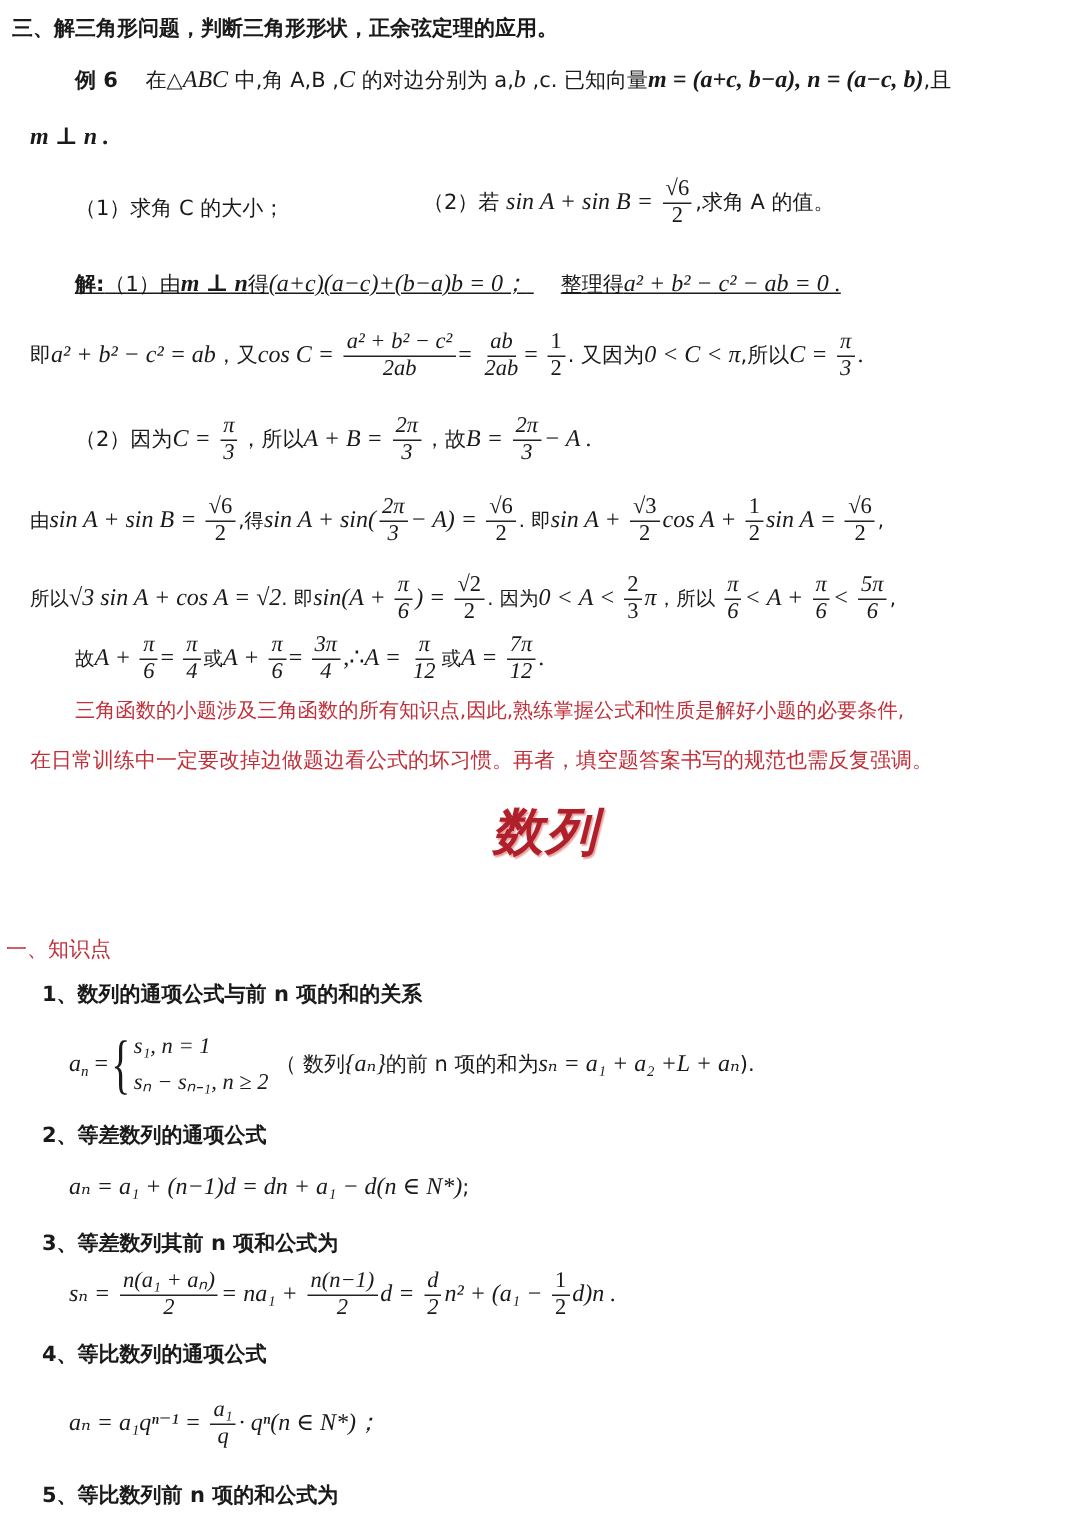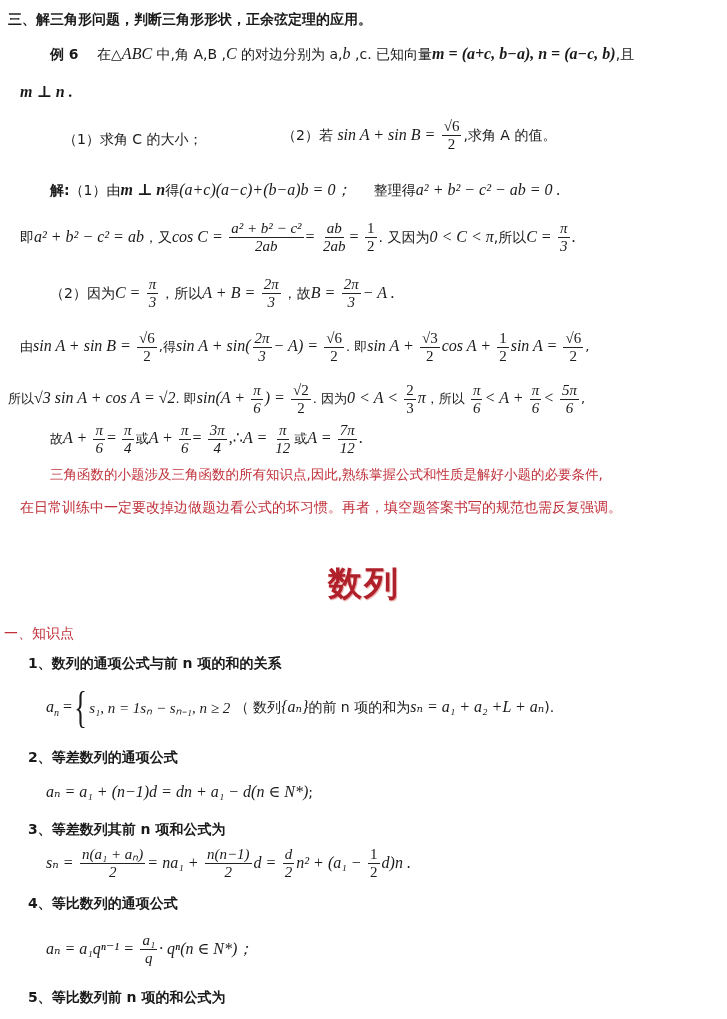--- a/index.html
+++ b/index.html
@@ -11,45 +11,45 @@
   .m { font-family: "Liberation Serif", "DejaVu Serif", serif; font-style: italic; font-size: 16px; }
   .rm { font-family: "Liberation Serif", "DejaVu Serif", serif; font-style: normal; font-size: 16px; }
   .b { font-weight: bold; }
   .frac { display: inline-flex; flex-direction: column; align-items: center; vertical-align: middle; margin: 0 2px;
           font-family: "Liberation Serif", serif; font-size: 15px; line-height: 1.15; }
   .frac .num { border-bottom: 1px solid #222; padding: 0 2px; }
   .frac .den { padding: 0 2px; }
   .red { color: #c0303a; }
   .title { color: #b0202a; font-size: 34px; font-weight: bold; letter-spacing: 2px; text-shadow: 1px 1px 1px #e8a0a0; }
   .brace { display: inline-block; vertical-align: middle; font-size: 44px; font-family: "Liberation Serif", serif; transform: scaleX(0.6); margin: 0 -2px; }
-  .cases { display: inline-flex; flex-direction: row; vertical-align: middle; font-family: "Liberation Serif", serif; font-style: italic; font-size: 15px; line-height: 1.6; }
+  .cases { display: inline-flex; flex-direction: column; vertical-align: middle; font-family: "Liberation Serif", serif; font-style: italic; font-size: 15px; line-height: 1.6; }
   sup, sub { font-size: 10px; }
 </style>
 </head>
 <body>
 
 <div class="line b" style="left:8px; top:12px; font-size:14px;">三、解三角形问题，判断三角形形状，正余弦定理的应用。</div>
 
 <div class="line" style="left:50px; top:46px;">
   <span class="b">例 6</span>
   <span style="margin-left:14px">在△</span><span class="m">ABC</span><span> 中,角  A,B  ,</span><span class="m">C</span><span> 的对边分别为  a,</span><span class="m">b</span><span> ,c.  已知向量</span><span class="m b">m = (a+c, b−a), n = (a−c, b)</span><span>,且</span>
 </div>
 <div class="line m b" style="left:20px; top:84px;">m ⊥ n .</div>
 
-<div class="line" style="left:50px; top:132px;margin-left:13px;">（1）求角 C 的大小；</div>
+<div class="line" style="left:50px; top:132px;">（1）求角 C 的大小；</div>
 <div class="line" style="left:282px; top:118px;">
   <span>（2）若</span>
   <span class="m">sin A + sin B =</span>
   <span class="frac">
       <span class="num">√6</span>
       <span class="den">2</span>
     </span><span>,求角 A 的值。</span>
 </div>
 
-<div class="line" style="left:50px; top:182px;">
+<div class="line" style="left:50px; top:182px;text-decoration:underline;">
   <span class="b">解:</span><span>（1）由</span><span class="m b">m ⊥ n</span><span>得</span><span class="m">(a+c)(a−c)+(b−a)b = 0；</span>
   <span style="margin-left:18px">整理得</span><span class="m">a² + b² − c² − ab = 0 .</span>
 </div>
 
 <div class="line" style="left:20px; top:220px;">
   <span>即</span><span class="m">a² + b² − c² = ab</span><span>，又</span><span class="m">cos C =</span>
   <span class="frac m">
       <span class="num">a² + b² − c²</span>
       <span class="den">2ab</span>
     </span><span class="rm">=</span>
@@ -103,21 +103,21 @@
   <span class="frac">
       <span class="num">1</span>
       <span class="den">2</span>
     </span><span class="m">sin A =</span>
   <span class="frac">
       <span class="num">√6</span>
       <span class="den">2</span>
     </span><span>,</span>
 </div>
 
-<div class="line" style="left:8px; top:382px; font-size:13px;text-align:center;">
+<div class="line" style="left:20px; top:382px; font-size:13px;text-align:center;">
   <span>所以</span><span class="m">√3 sin A + cos A = √2</span><span>. 即</span><span class="m">sin(A +</span>
   <span class="frac m">
       <span class="num">π</span>
       <span class="den">6</span>
     </span><span class="m">) =</span>
   <span class="frac">
       <span class="num">√2</span>
       <span class="den">2</span>
     </span><span>. 因为</span><span class="m">0 &lt; A &lt;</span>
   <span class="frac">
@@ -162,21 +162,21 @@
     </span><span>或</span><span class="m">A =</span>
   <span class="frac m">
       <span class="num">7π</span>
       <span class="den">12</span>
     </span><span class="rm">.</span>
 </div>
 
 <div class="line red" style="left:50px; top:468px; font-size:13.5px;">三角函数的小题涉及三角函数的所有知识点,因此,熟练掌握公式和性质是解好小题的必要条件,</div>
 <div class="line red" style="left:20px; top:500px; font-size:14px;">在日常训练中一定要改掉边做题边看公式的坏习惯。再者，填空题答案书写的规范也需反复强调。</div>
 
-<div class="line title" style="left:328px; top:566px;">数列</div>
+<div class="line title" style="left:328px; top:538px;font-style:italic;">数列</div>
 
 <div class="line red" style="left:4px; top:626px; font-size:14px;">一、知识点</div>
 
 <div class="line b" style="left:28px; top:656px; font-size:14px;text-align:center;">1、数列的通项公式与前 n 项的和的关系</div>
 <div class="line" style="left:46px; top:686px;">
   <span class="m">a</span><sub class="m" style="font-size:10px">n</sub><span class="rm"> =</span><span class="brace">{</span><span class="cases">
       <span>s₁,        n = 1</span>
       <span>sₙ − sₙ₋₁, n ≥ 2</span>
     </span>
   <span>（ 数列</span><span class="m">{aₙ}</span><span>的前 n 项的和为</span><span class="m">sₙ = a₁ + a₂ +L + aₙ</span><span>).</span>

